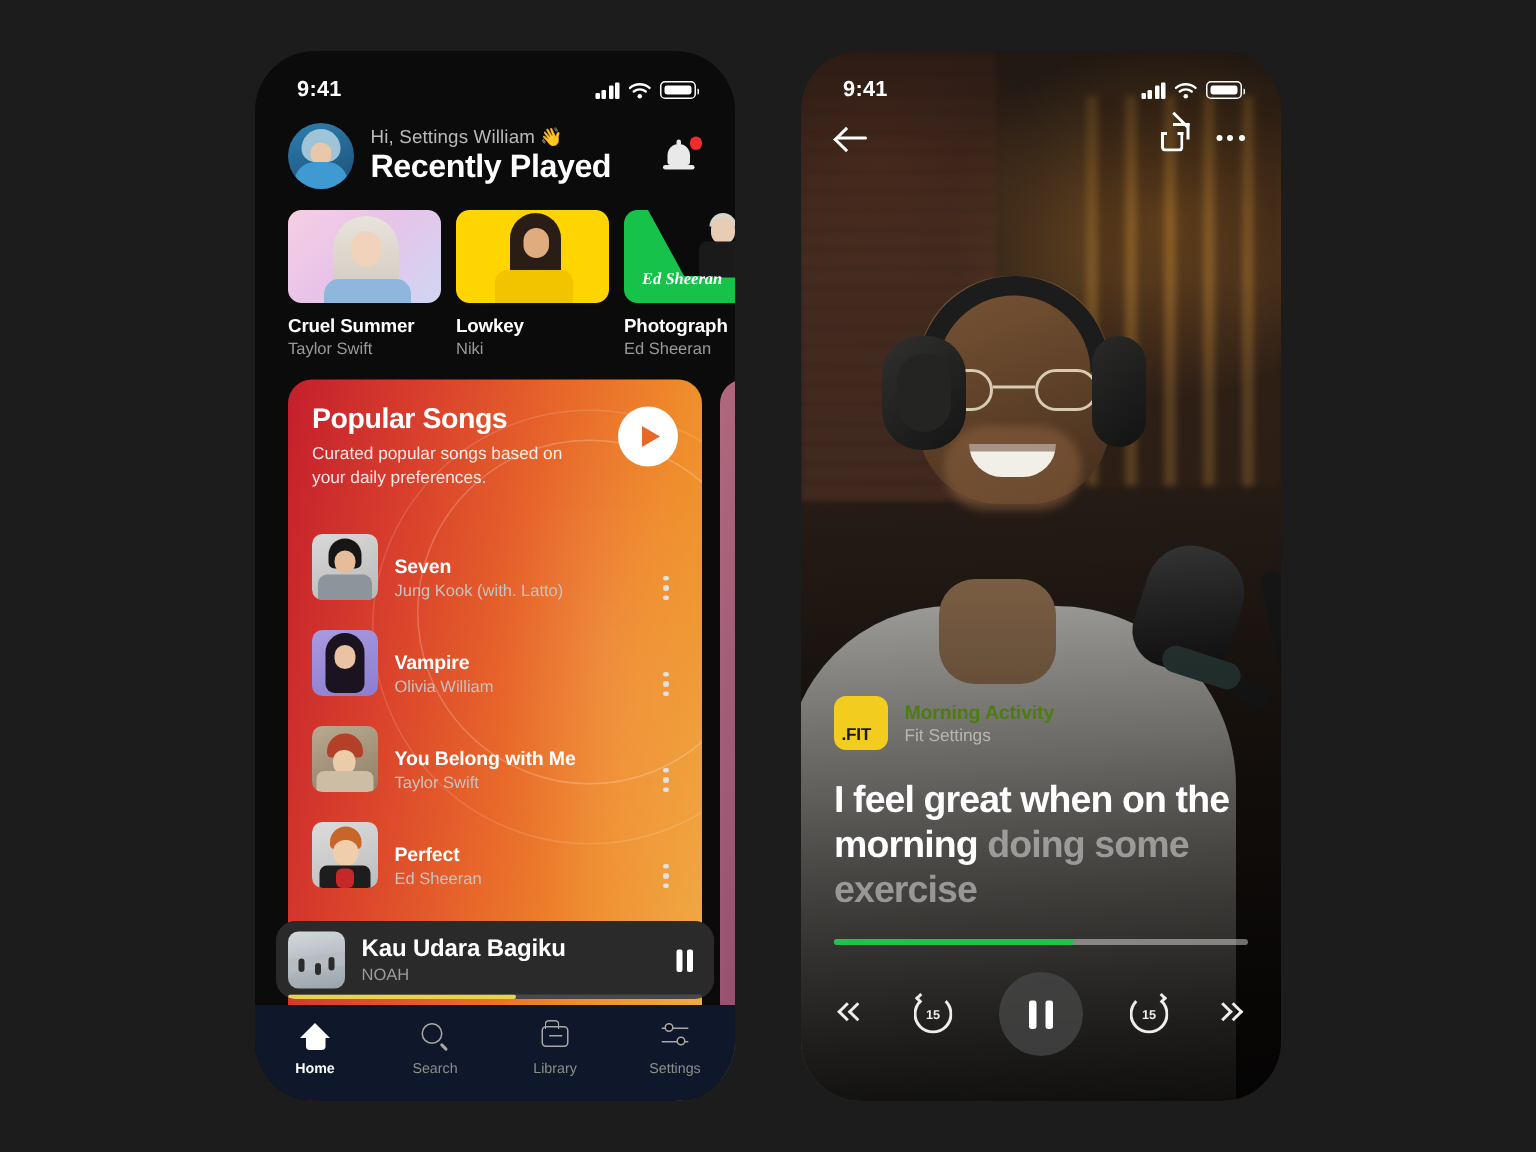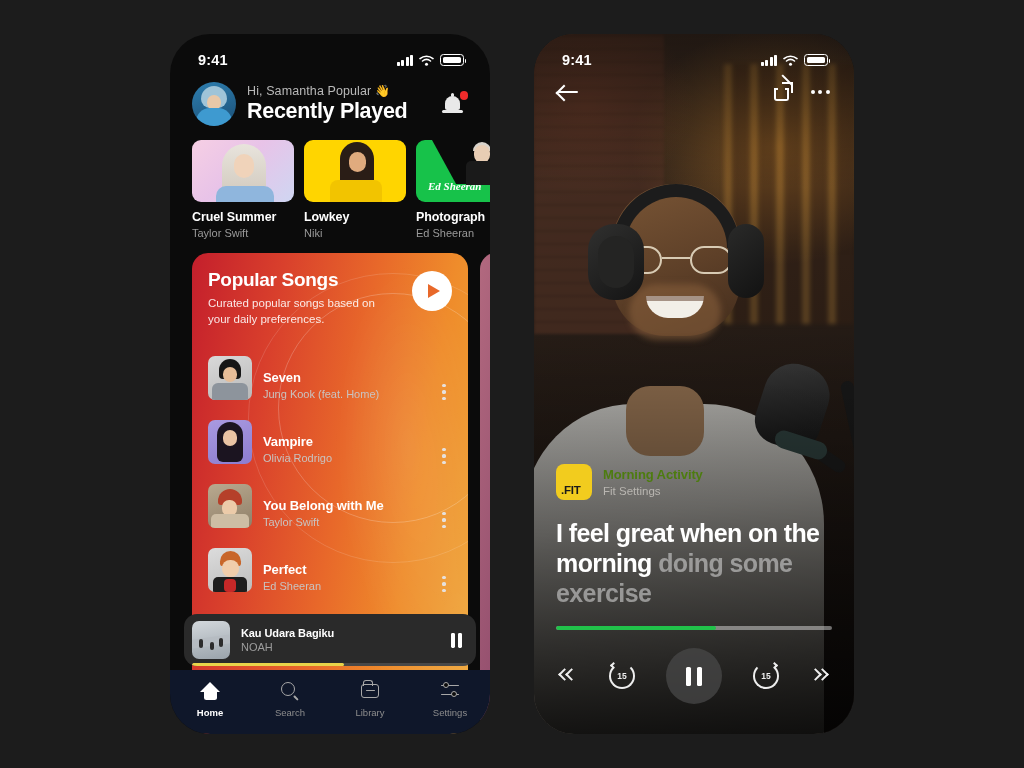--- a/index.html
+++ b/index.html
@@ -159,21 +159,21 @@
     display:flex; align-items:center; gap:11px; padding: 0 14px 0 8px;
     position: relative; overflow: hidden;
   }
   .mini-art{width:38px;height:38px;border-radius:7px;flex:none;position:relative;overflow:hidden;
     background:linear-gradient(170deg,#d3d8dc,#9aa3ab);}
   .mini-art .r{position:absolute;left:0;top:16px;width:38px;height:9px;background:#b6bcc2;transform:rotate(-8deg);}
   .mini-art .p1{position:absolute;left:7px;top:18px;width:4px;height:9px;background:#2c2c2c;border-radius:2px;}
   .mini-art .p2{position:absolute;left:18px;top:21px;width:4px;height:8px;background:#2c2c2c;border-radius:2px;}
   .mini-art .p3{position:absolute;left:27px;top:17px;width:4px;height:9px;background:#2c2c2c;border-radius:2px;}
   .mini-txt{flex:1;min-width:0;}
-  .mini-name{font-size:11px;font-weight:700;color:#fff;white-space:nowrap;letter-spacing:-.1px;}
+  .mini-name{font-size:16px;font-weight:700;color:#fff;white-space:nowrap;letter-spacing:-.1px;}
   .mini-artist{font-size:11px;color:#9d9d9d;margin-top:2px;white-space:nowrap;}
   .mini-pause{display:flex;gap:3.4px;flex:none;}
   .mini-pause i{display:block;width:4px;height:15px;background:#fff;border-radius:1.4px;}
   .mini-bar{position:absolute;left:8px;right:8px;bottom:0;height:2.6px;background:rgba(255,255,255,.14);border-radius:2px;overflow:hidden;}
   .mini-bar b{display:block;height:100%;background:#e8d44a;border-radius:2px;}
 
   
   .nav {
     position:absolute; left:0; right:0; bottom:0; height:64px;
     background:#0f172a; display:flex; align-items:center; z-index:9;
@@ -304,21 +304,21 @@
       </div>
 
       <div class="greet-row">
         <div class="avatar">
           <div class="hood"></div>
             <div class="face"></div>
             <div class="body"></div>
         </div>
         <div class="greet-txt">
           <div class="greet-hi">
-            <span>Hi, Samantha Popular</span>
+            <span>Hi, Settings William</span>
             <span class="wave">👋</span>
           </div>
           <div class="greet-title">Recently Played</div>
         </div>
         <div class="bell-wrap">
           <div class="bell"></div>
           <div class="bell-dot"></div>
         </div>
       </div>
 
@@ -369,36 +369,36 @@
           </div>
           <div class="song-list">
             <div class="song">
               <div class="song-art sa-seven">
                   <div class="h"></div>
                   <div class="f"></div>
                   <div class="b"></div>
                 </div>
               <div class="song-txt">
                 <div class="song-name">Seven</div>
-                <div class="song-artist">Jung Kook (feat. Home)</div>
+                <div class="song-artist">Jung Kook (with. Latto)</div>
               </div>
               <div class="kebab">
                   <i></i>
                   <i></i>
                   <i></i>
                 </div>
             </div>
             <div class="song">
               <div class="song-art sa-vamp">
                   <div class="h"></div>
                   <div class="f"></div>
                 </div>
               <div class="song-txt">
                 <div class="song-name">Vampire</div>
-                <div class="song-artist">Olivia Rodrigo</div>
+                <div class="song-artist">Olivia William</div>
               </div>
               <div class="kebab">
                   <i></i>
                   <i></i>
                   <i></i>
                 </div>
             </div>
             <div class="song">
               <div class="song-art sa-ybwm">
                   <div class="h"></div>

